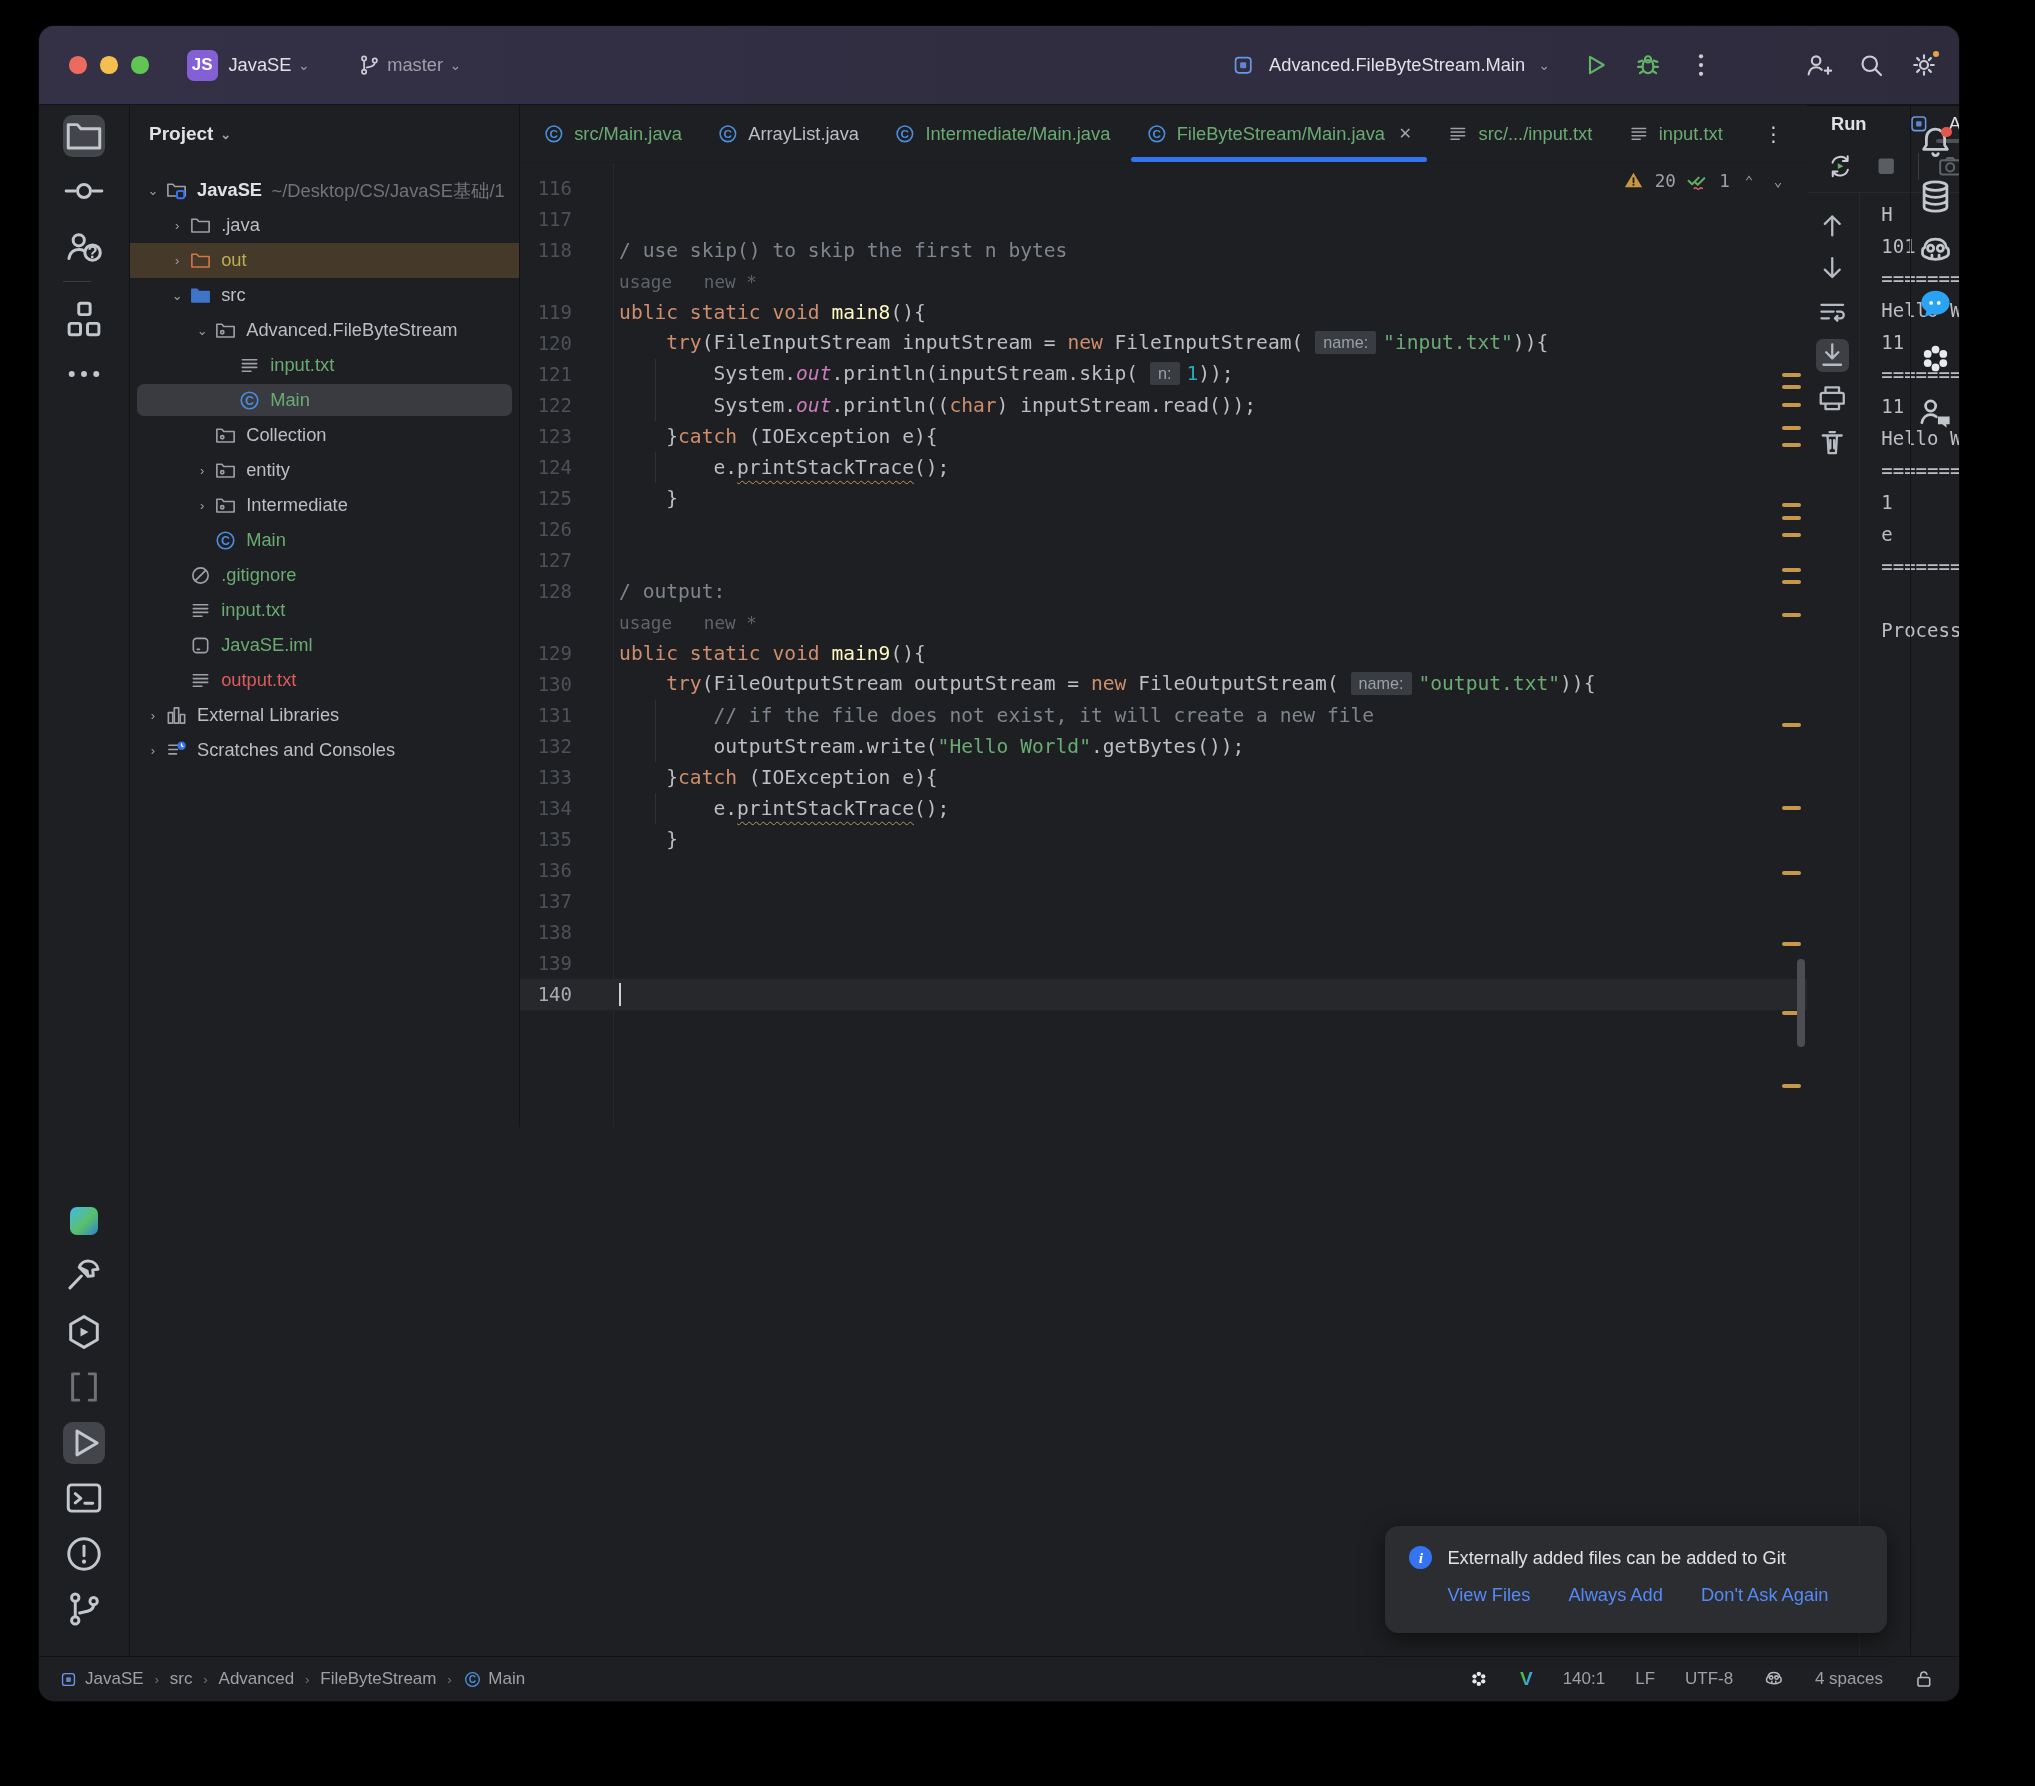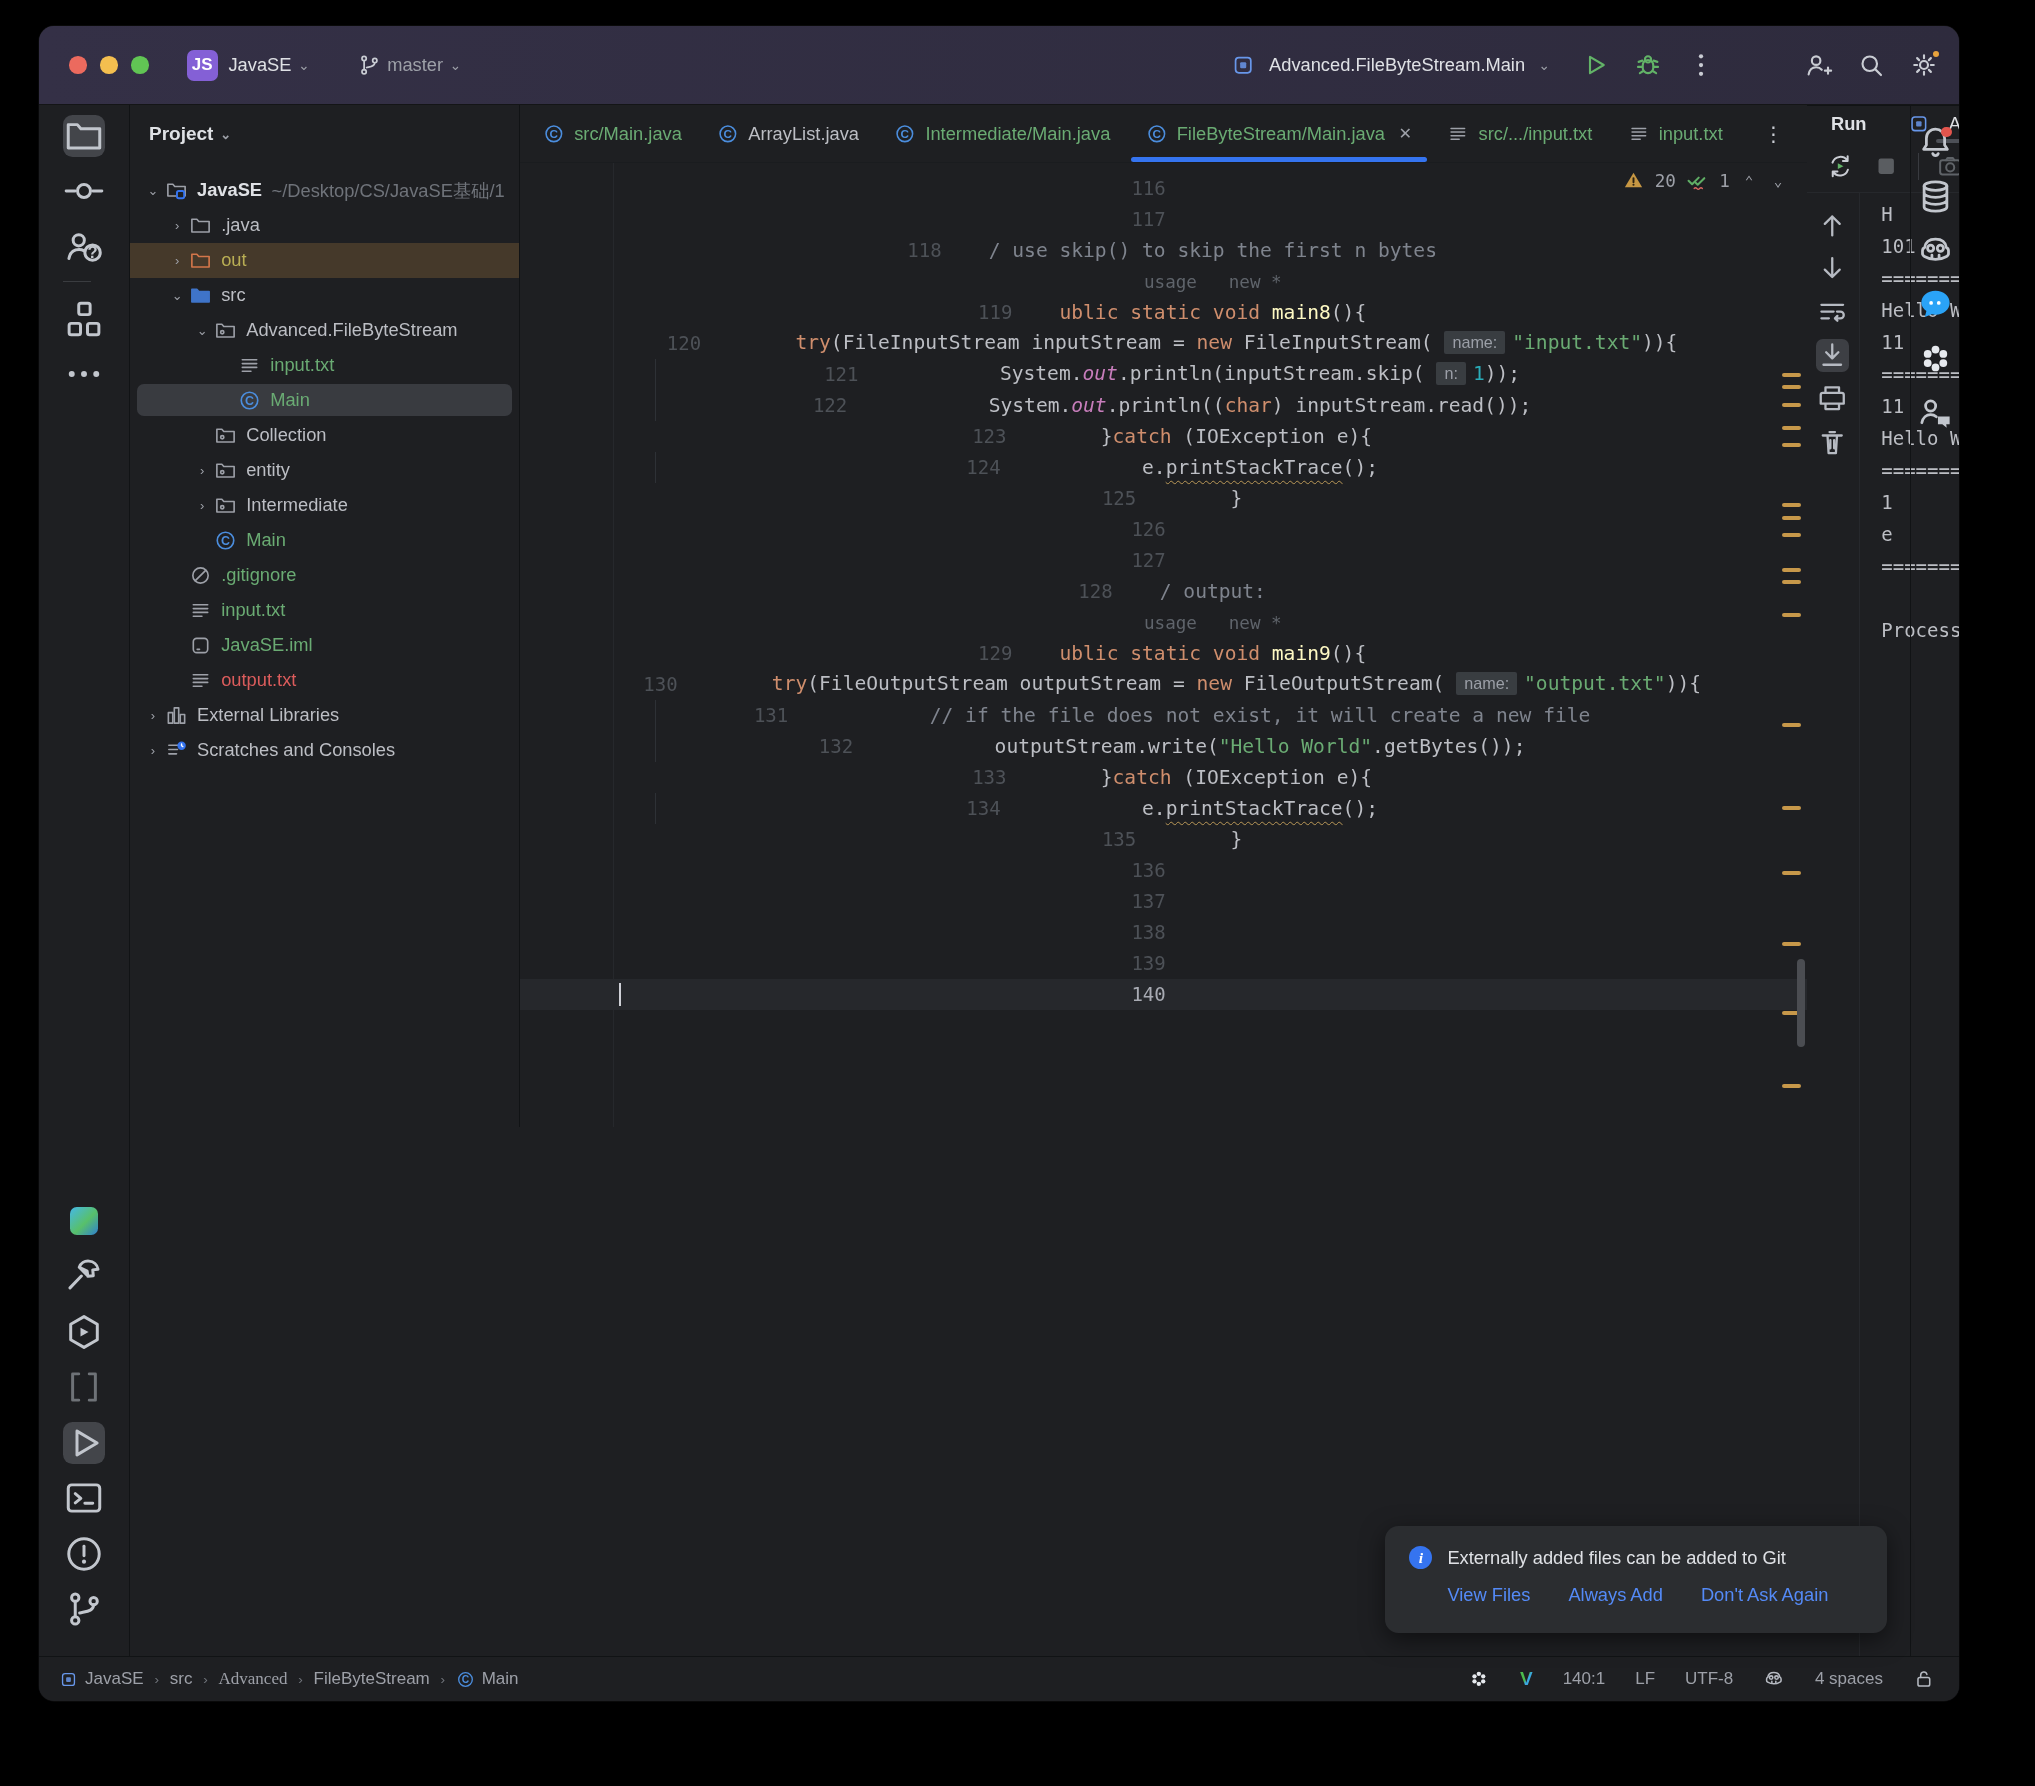--- a/index.html
+++ b/index.html
@@ -52,21 +52,21 @@
   
   .editorcol { flex:1; display:flex; flex-direction:column; min-width:0; }
   .tabbar { height:58px; display:flex; align-items:stretch; border-bottom:0.7px solid #1a1c1f; padding-left:5.4px; }
   .tab { display:flex; align-items:center; gap:9.5px; padding:0 17.6px; font-size:18.3px; position:relative; color:#bcbec4; }
   .tab .t-ic { margin:0; width:21.7px; height:21.7px; }
   .tab.active::after { content:""; position:absolute; left:2.7px; right:2.7px; bottom:0; height:4.7px; border-radius:2.7px; background:#3574f0; }
   .tab .close { color:#9da0a8; font-size:16.2px; margin-left:4.1px; }
   .tab-kebab { margin-left:auto; align-self:center; color:#c9ccd3; font-size:20.3px; padding:0 23px; letter-spacing:0; }
 
   .codearea { flex:1; position:relative; overflow:hidden; background:#1e1f22; padding-top:9.5px; font-family:"DejaVu Sans Mono",monospace; }
-  .crow { height:31px; display:flex; align-items:center; font-size:19.6px; position:relative; white-space:pre;justify-content:center; }
+  .crow { height:31px; display:flex; align-items:center; font-size:19.6px; position:relative; white-space:pre; }
   .crow.cur { background:#26282c; }
   .gut { width:93px; flex:none; text-align:right; padding-right:41px; color:#4d5157; font-size:19px; }
   .crow.cur .gut { color:#a8abb3; }
   .ctext { padding-left:6.1px; }
   .crow.guide::after { content:""; position:absolute; left:135px; top:0; bottom:0; width:0.7px; background:#2e3136; }
   .gutline { position:absolute; left:93px; top:0; bottom:0; width:0.7px; background:#26282c; }
   .tk-k{color:#cf8e6d}.tk-p{color:#bcbec4}.tk-s{color:#6aab73}.tk-c{color:#7f848e}
   .tk-n{color:#2aacb8}.tk-f{color:#c77dbb;font-style:italic}.tk-m{color:#fef9c3}
   .tk-h{color:#5f646b;font-size:17.6px}
   .tk-u{color:#bcbec4;text-decoration:underline wavy #b99757 1.4px;text-underline-offset:6.1px}
@@ -675,21 +675,21 @@
               <rect x="4.5" y="4.5" width="15" height="15" rx="3.2" stroke="#6897ea"></rect>
               <rect x="9" y="9" width="6" height="6" rx="1.2" fill="#6897ea" stroke="none" opacity=".85"></rect>
             </svg></span>
           <span>JavaSE</span>
         </span>
         <span class="sep">›</span>
         <span style="display: inline-flex; align-items: center; gap: 6.8px;">
           <span>src</span>
         </span>
         <span class="sep">›</span>
-        <span style="display: inline-flex; align-items: flex-start; gap: 6.8px; font-family: Liberation Serif, serif;">
+        <span style="display: inline-flex; align-items: flex-start; gap: 6.8px;">
           <span>Advanced</span>
         </span>
         <span class="sep">›</span>
         <span style="display: inline-flex; align-items: center; gap: 6.8px;">
           <span>FileByteStream</span>
         </span>
         <span class="sep">›</span>
         <span style="display: inline-flex; align-items: center; gap: 6.8px;">
           <span class="t-ic"><svg viewBox="0 0 24 24" fill="none" stroke="currentColor" stroke-width="1.7" stroke-linecap="round" stroke-linejoin="round" style="width:100%;height:100%;font-size:25px">
               <circle cx="12" cy="12" r="8.6" stroke="#4b8ddd"></circle>

